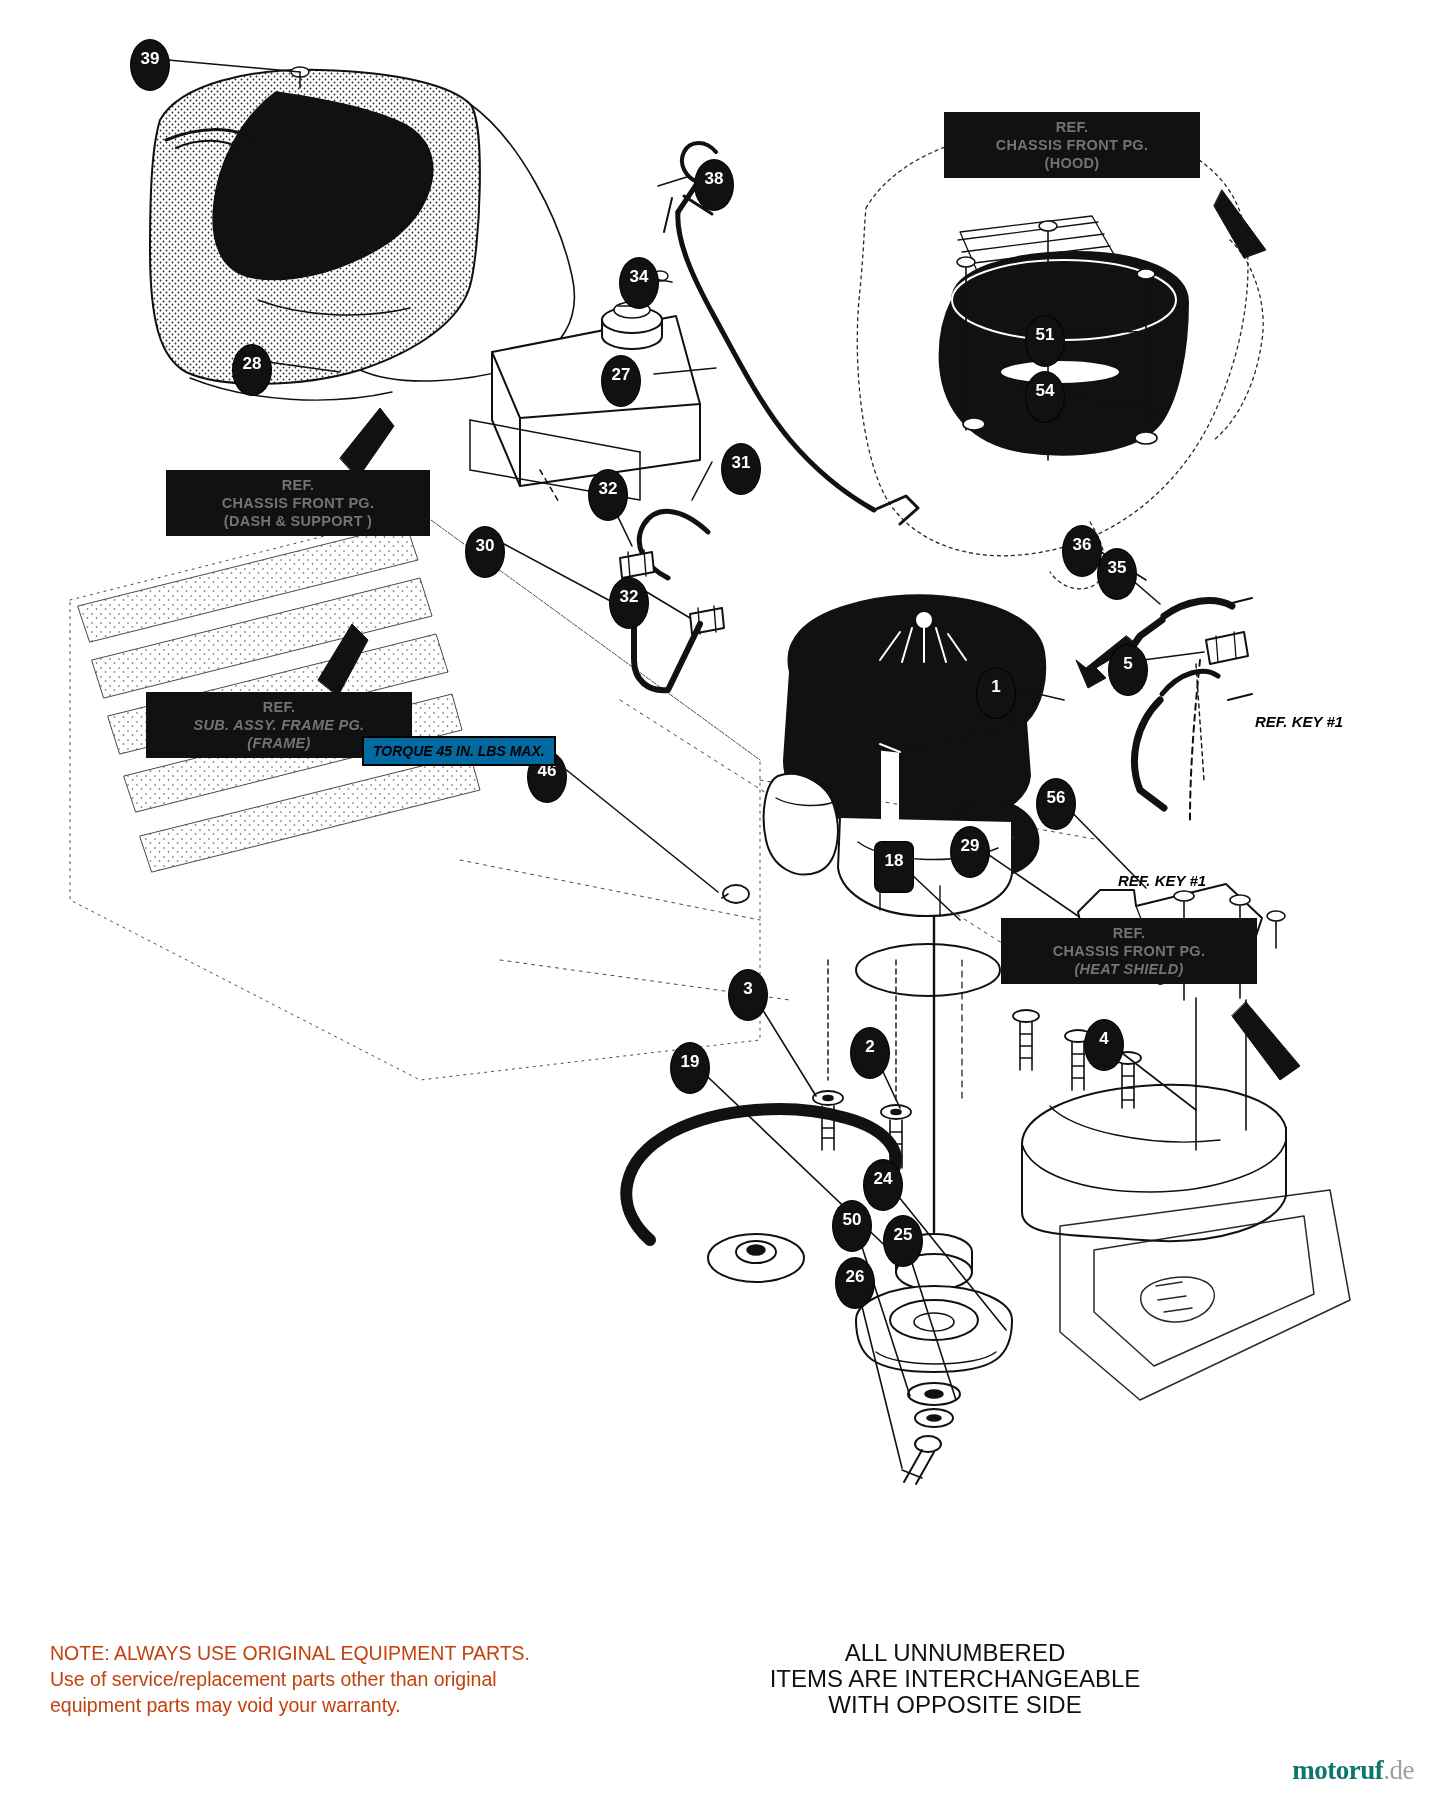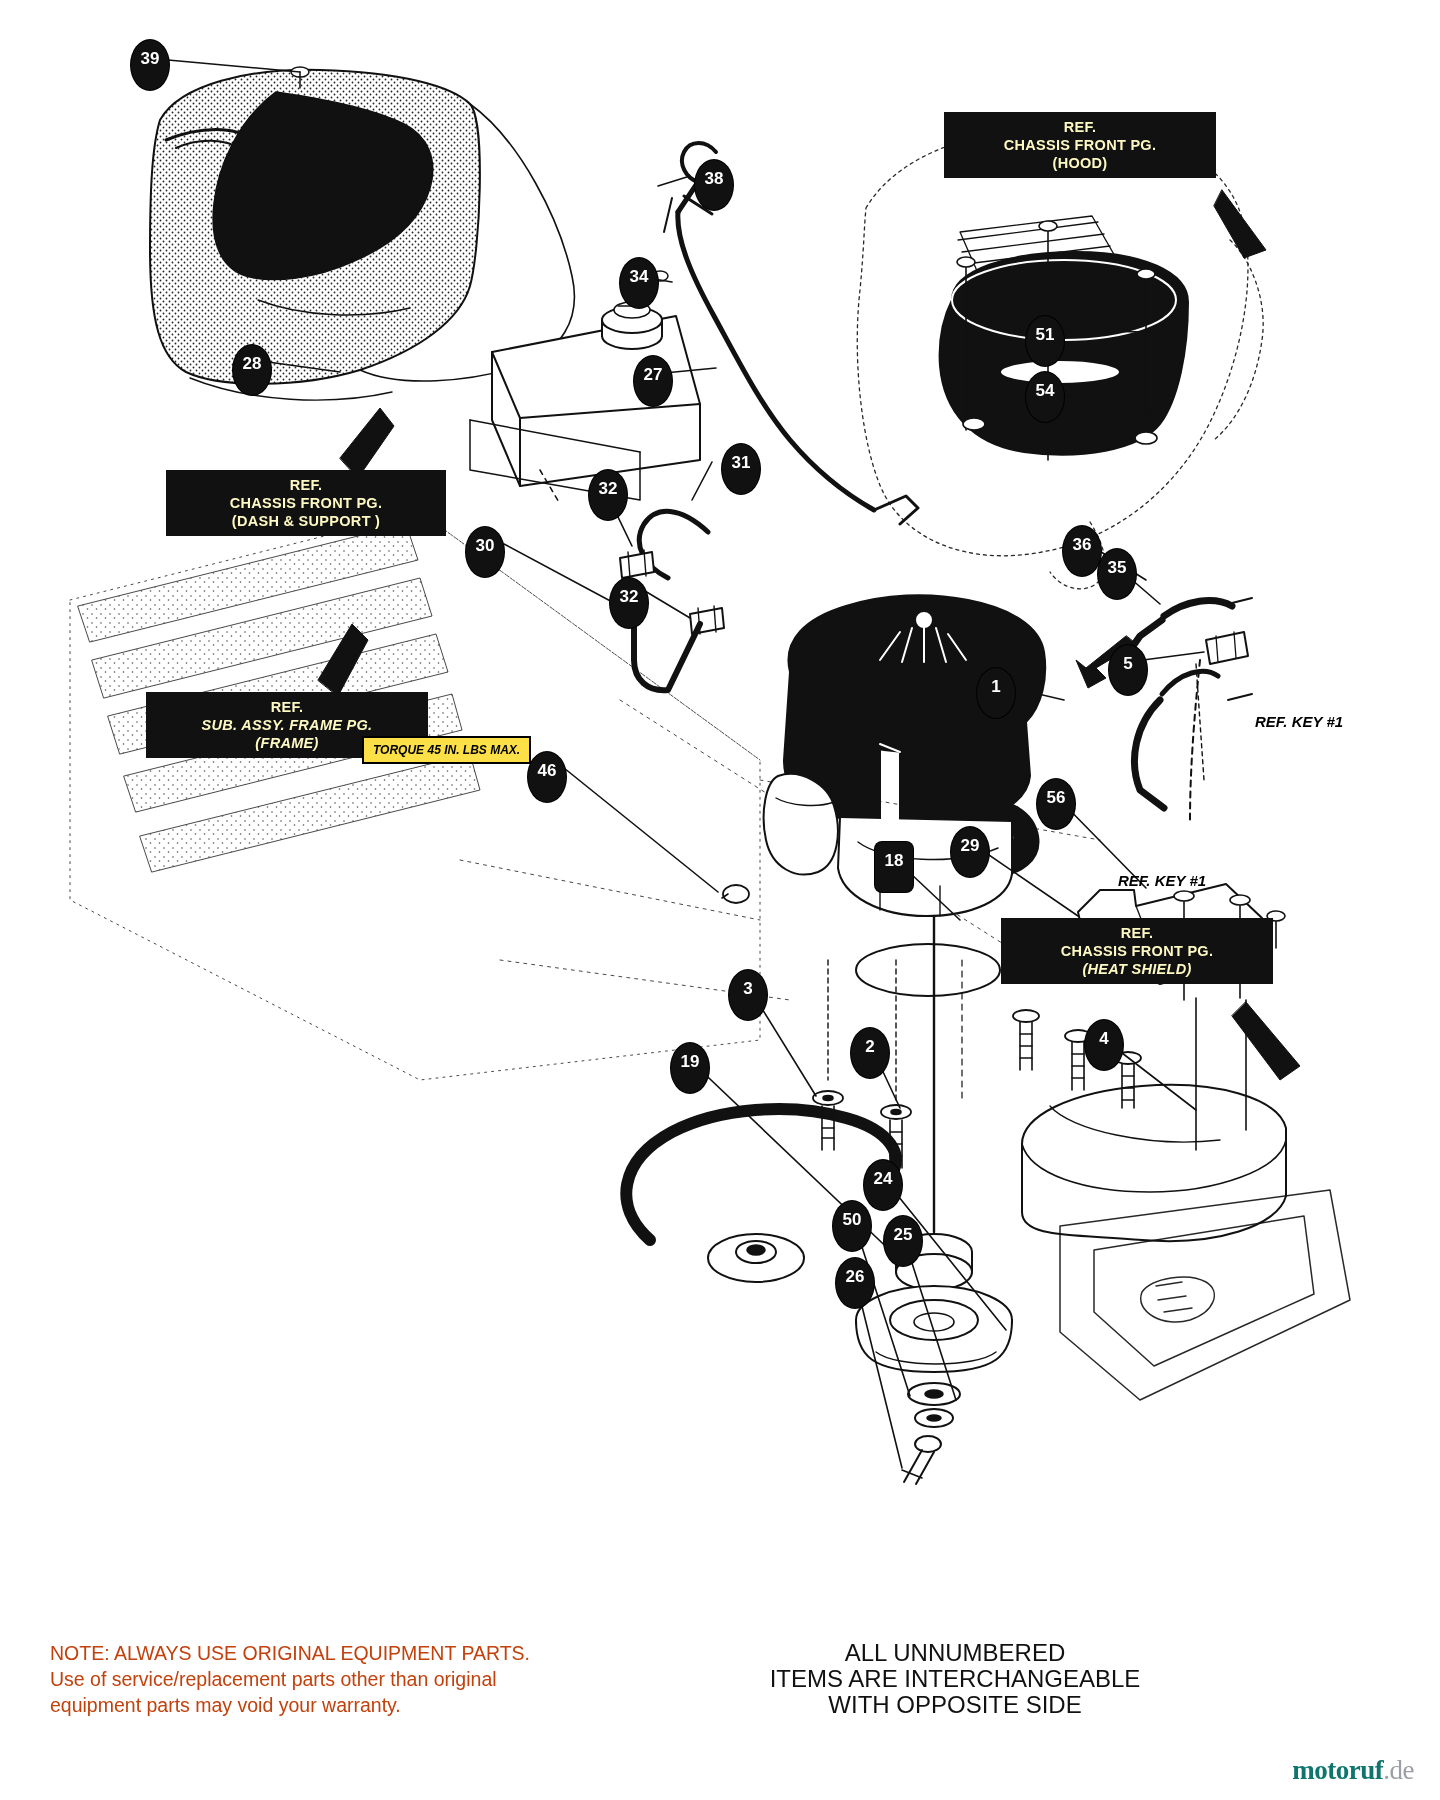--- a/index.html
+++ b/index.html
@@ -37,38 +37,38 @@
     text-align: center;
     font-family: "Liberation Sans", sans-serif;
     letter-spacing: 0px;
     box-shadow: 0 0 0 1px #000;
   }
 
   
   .ref-box {
     position: absolute;
     background: #111111;
-    color: #fef9c3;
+    color: #737373;
     text-align: center;
     font-size: 14.5px;
     line-height: 18px;
     font-weight: bold;
-    padding: 6px 28px;
+    padding: 6px 20px;
     font-family: "Liberation Sans", sans-serif;
     letter-spacing: 0.3px;
   }
   .ref-box .ln { display: block; white-space: nowrap; }
   .ref-box .ital { font-style: italic; text-align: center; }
 
   .torque-box {
     position: absolute;
-    background: #fde047;
+    background: #0369a1;
     color: #000000;
     border: 2px solid #000000;
-    font-size: 12px;
+    font-size: 14px;
     font-weight: bold;
     font-style: italic;
     padding: 5px 9px;
     white-space: nowrap;
     font-family: "Liberation Sans", sans-serif;
   }
 
   .key-label {
     position: absolute;
     font-size: 15px;
@@ -437,21 +437,21 @@
       <path d="M318 680 L352 624 L368 640 L338 696 Z"></path>
       <path d="M1246 1002 L1300 1066 L1280 1080 L1232 1016 Z"></path>
     </g>
   </g>
 </svg>
 
 <div class="bubble" data-name="callout-39" style="left:131px; top:40px;">39</div>
 <div class="bubble" data-name="callout-38" style="left:695px; top:160px;">38</div>
 <div class="bubble" data-name="callout-34" style="left:620px; top:258px;">34</div>
 <div class="bubble" data-name="callout-28" style="left:233px; top:345px;">28</div>
-<div class="bubble" data-name="callout-27" style="left:634px; top:356px;">27</div>
+<div class="bubble" data-name="callout-27" style="left:602px; top:356px;">27</div>
 <div class="bubble" data-name="callout-51" style="left:1026px; top:316px;">51</div>
 <div class="bubble" data-name="callout-54" style="left:1026px; top:372px;">54</div>
 <div class="bubble" data-name="callout-31" style="left:722px; top:444px;">31</div>
 <div class="bubble" data-name="callout-32-upper" style="left:589px; top:470px;">32</div>
 <div class="bubble" data-name="callout-30" style="left:466px; top:527px;">30</div>
 <div class="bubble" data-name="callout-32-lower" style="left:610px; top:578px;">32</div>
 <div class="bubble" data-name="callout-36" style="left:1063px; top:526px;">36</div>
 <div class="bubble" data-name="callout-35" style="left:1098px; top:549px;">35</div>
 <div class="bubble" data-name="callout-5" style="left:1109px; top:645px;">5</div>
 <div class="bubble" data-name="callout-1" style="left:977px; top:668px;">1</div>

